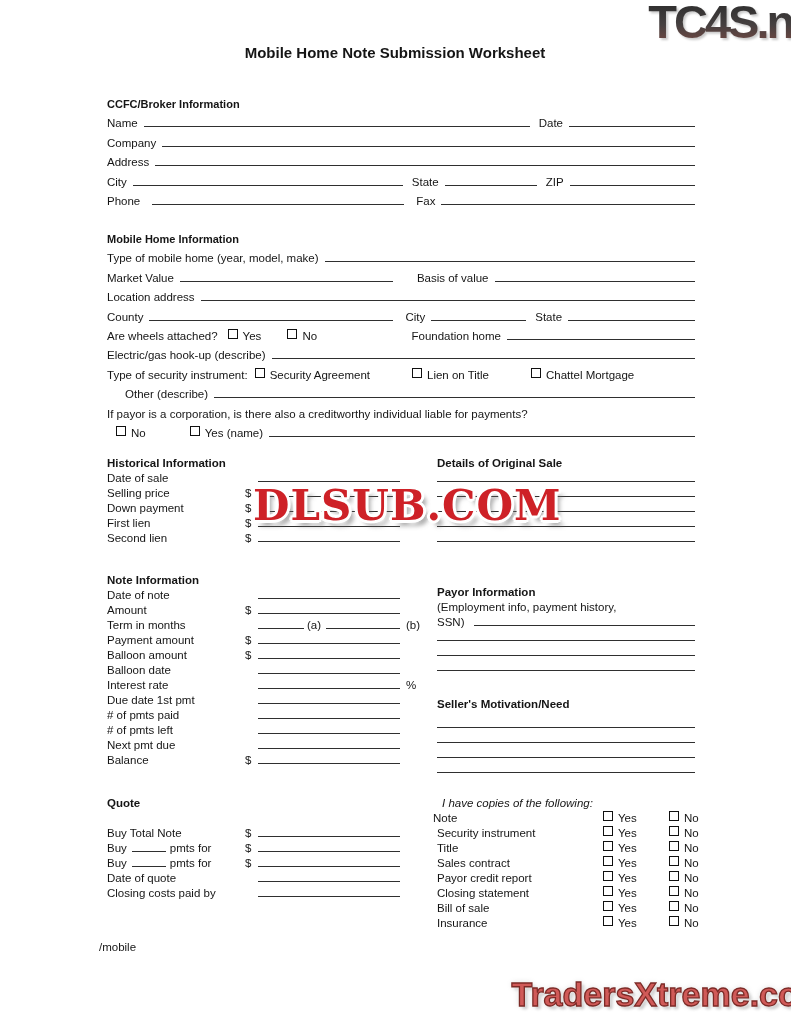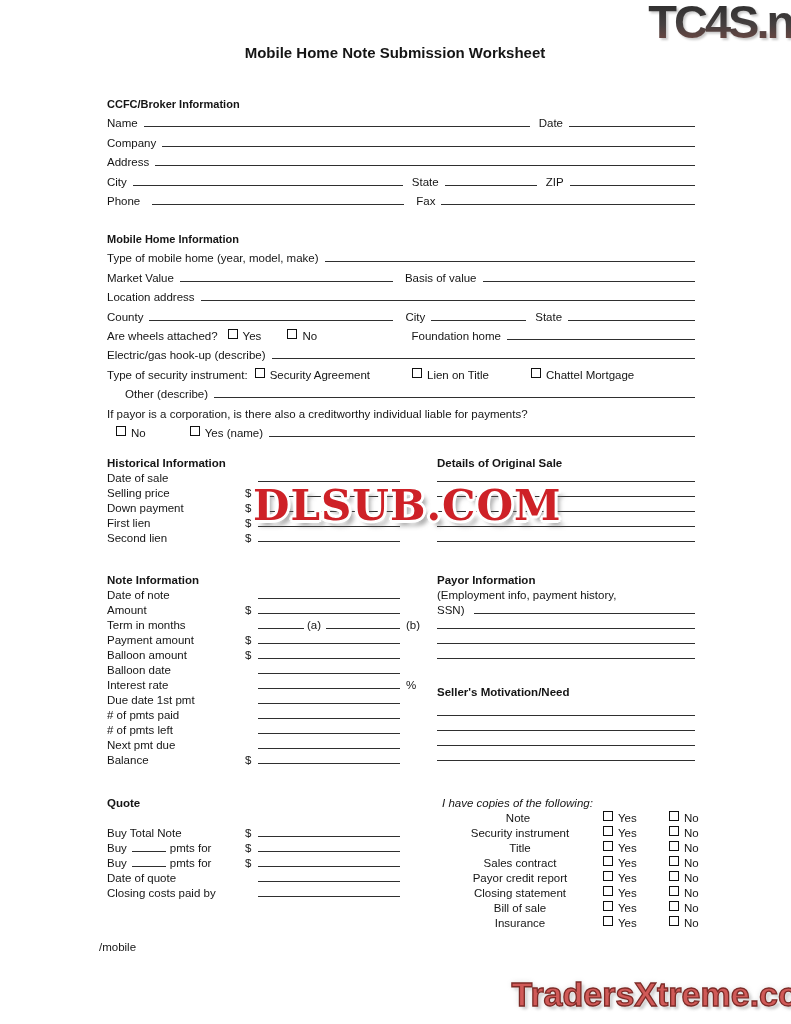--- a/index.html
+++ b/index.html
@@ -38,29 +38,29 @@
   .nrow{display:grid;grid-template-columns:138px 13px 142px 37px;height:15px;
         align-items:end;font-size:11.5px;white-space:nowrap;}
   .c-lab{overflow:visible;}
   .c-dol{}
   .c-ln{border-bottom:1.2px solid #2f2f2f;height:2px;margin-bottom:2px;}
   .c-suf{padding-left:6px;}
   .bold{font-weight:bold;}
   .termcell{display:flex;align-items:flex-end;}
   .labflex{display:flex;align-items:flex-end;}
 
-  .pblock{position:absolute;left:330px;top:0;width:258px;}
+  .pblock{position:absolute;left:330px;top:12px;width:258px;}
   .prow{height:15px;display:flex;align-items:flex-end;font-size:11.5px;white-space:nowrap;}
 
   .chkblock{position:absolute;left:326px;top:0;width:262px;}
   .chkhead{height:15px;display:flex;align-items:flex-end;font-style:italic;
            font-size:11.5px;padding-left:9px;}
   .chkrow{display:grid;grid-template-columns:170px 66px auto;height:15px;
           align-items:end;font-size:11.5px;}
-  .chklab{padding-left:4px;white-space:nowrap;text-align:center;}
+  .chklab{padding-left:4px;white-space:nowrap;}
   .cbcell{display:flex;align-items:flex-end;}
 
   .footer{position:absolute;left:99px;top:941px;font-size:11.5px;}
   .gap15{height:15px;}
 </style>
 </head>
 <body>
 
 <div class="page">
 
@@ -101,21 +101,21 @@
 
   <div class="sec" style="top:225px">
     <div class="shead">Mobile Home Information</div>
     <div class="row">
       <span class="lbl">Type of mobile home (year, model, make)</span>
       <span class="ln"></span>
     </div>
     <div class="row">
       <span class="lbl">Market Value</span>
       <span class="ln" style="flex:none;width:213px"></span>
-      <span class="lbl" style="margin-left:12px">Basis of value</span>
+      <span class="lbl" style="margin-left:24px">Basis of value</span>
       <span class="ln"></span>
     </div>
     <div class="row">
       <span class="lbl">Location address</span>
       <span class="ln"></span>
     </div>
     <div class="row">
       <span class="lbl">County</span>
       <span class="ln" style="flex:none;width:244px"></span>
       <span class="lbl" style="margin-left:12px">City</span>

